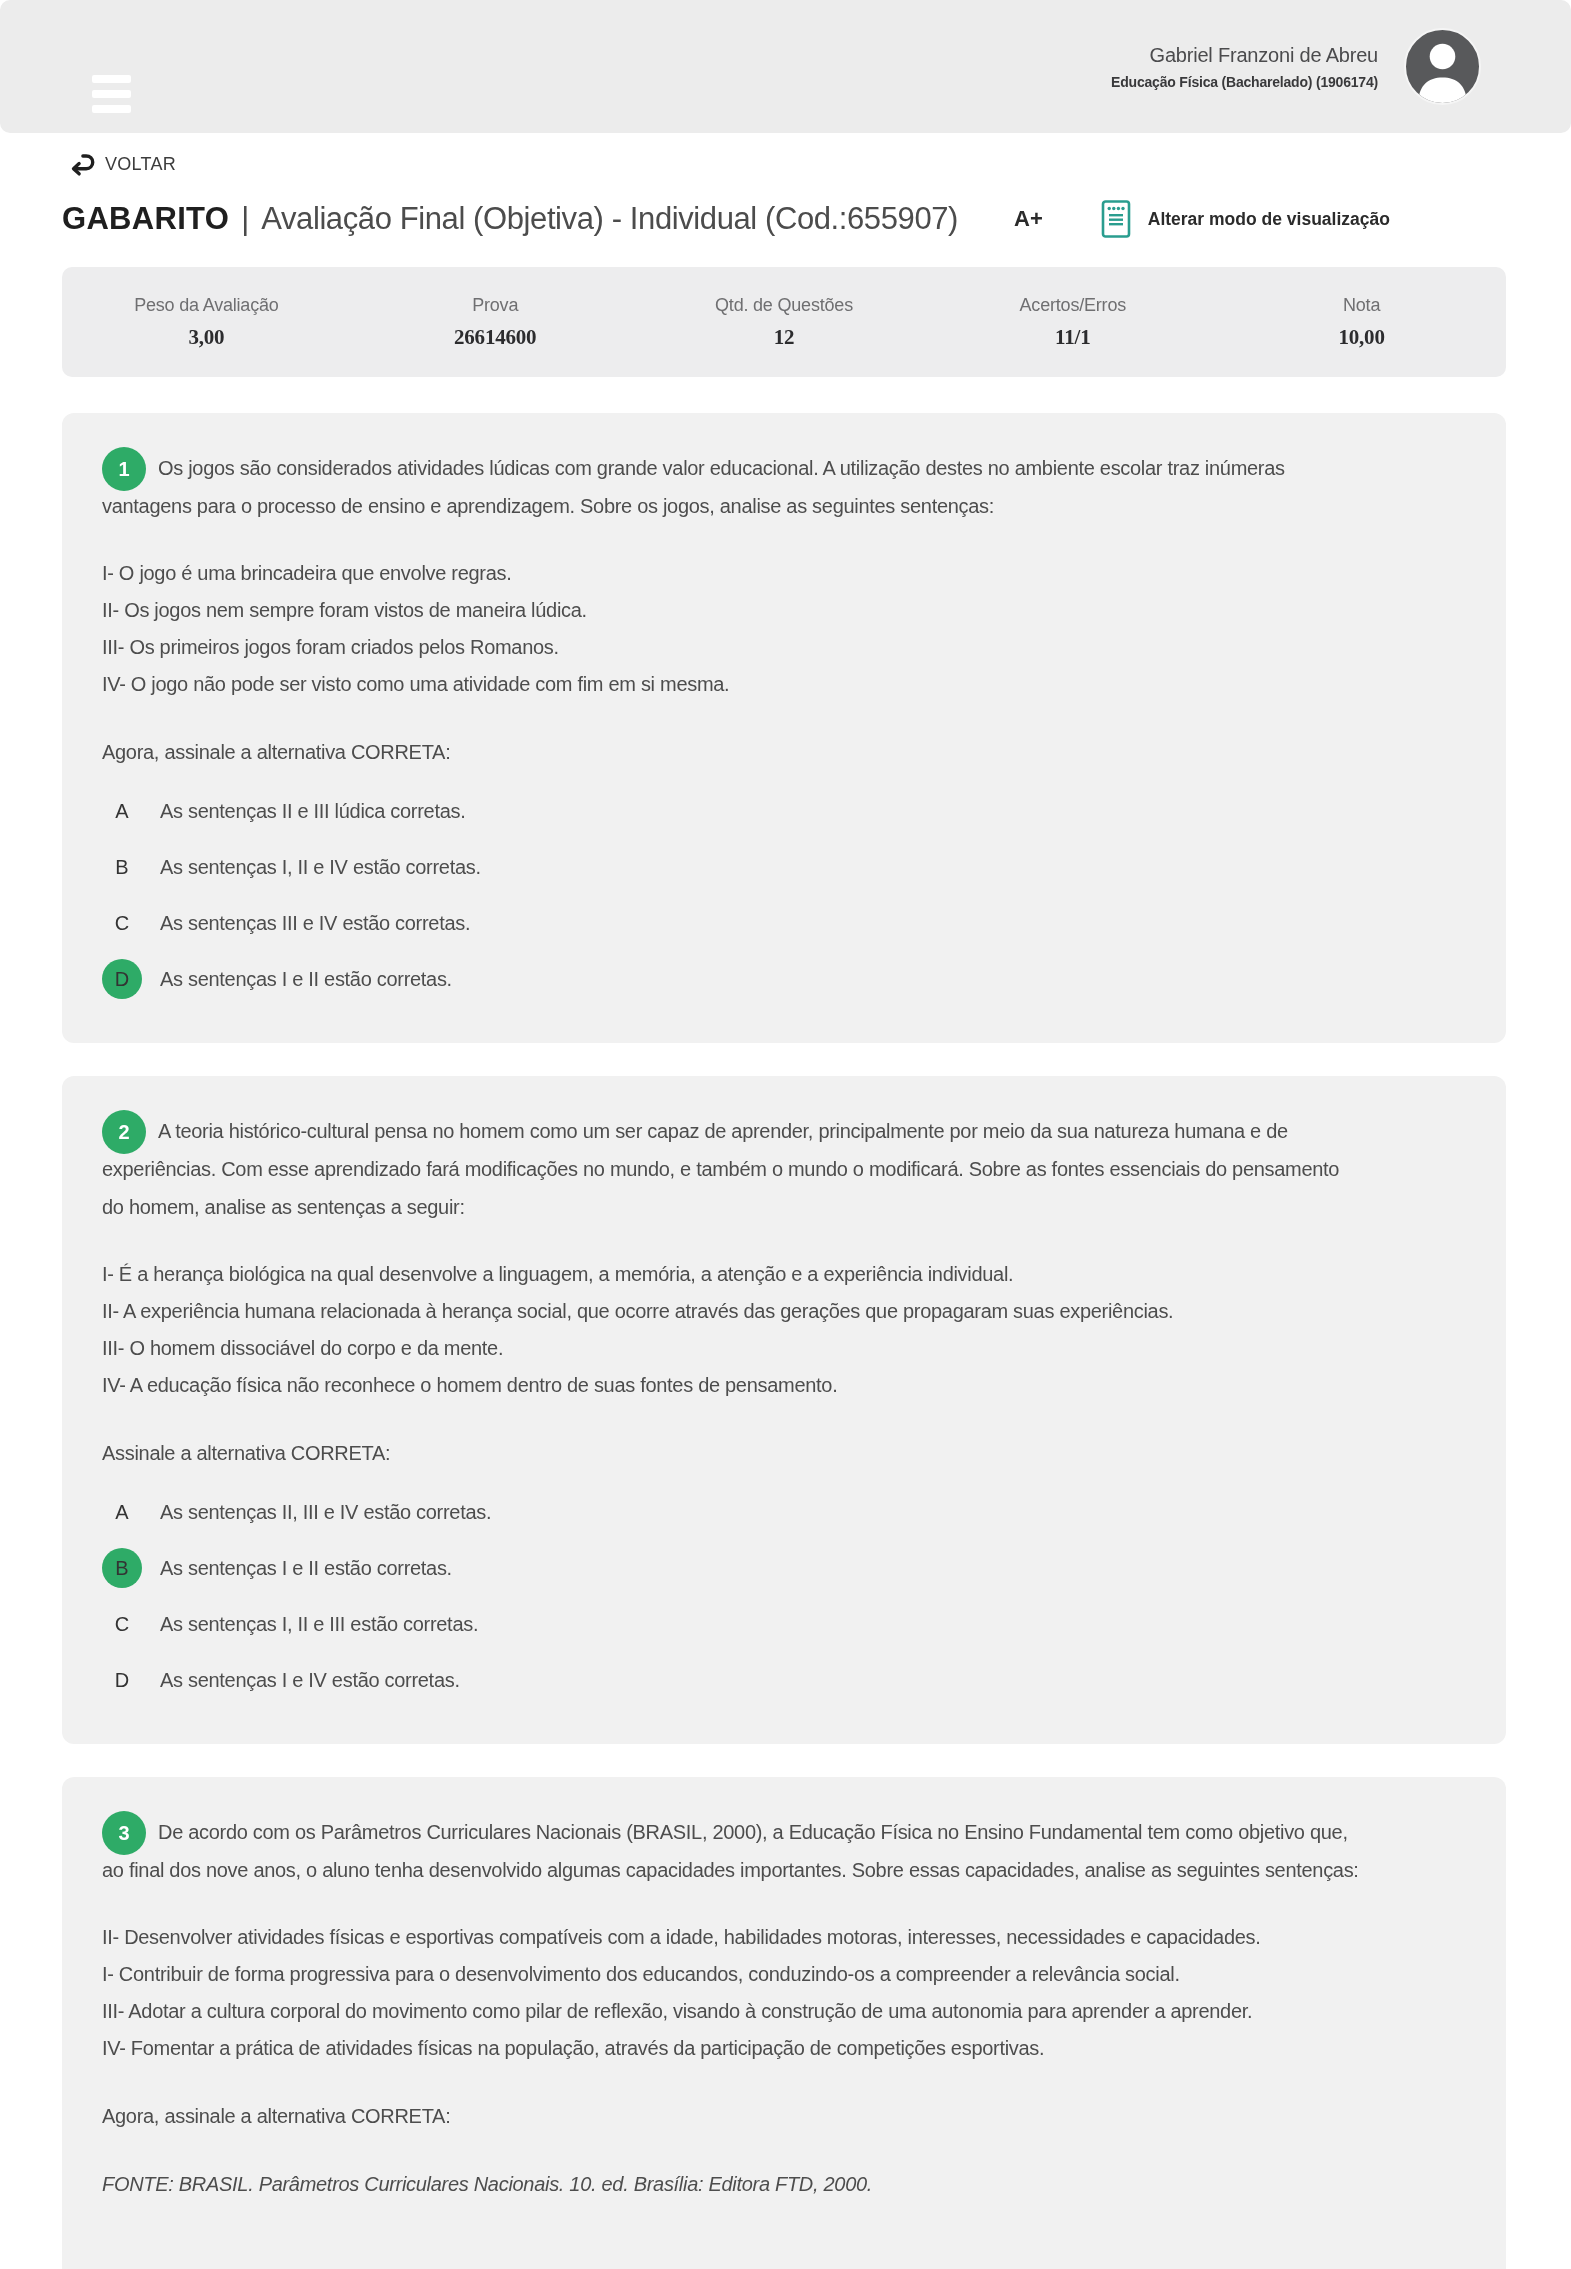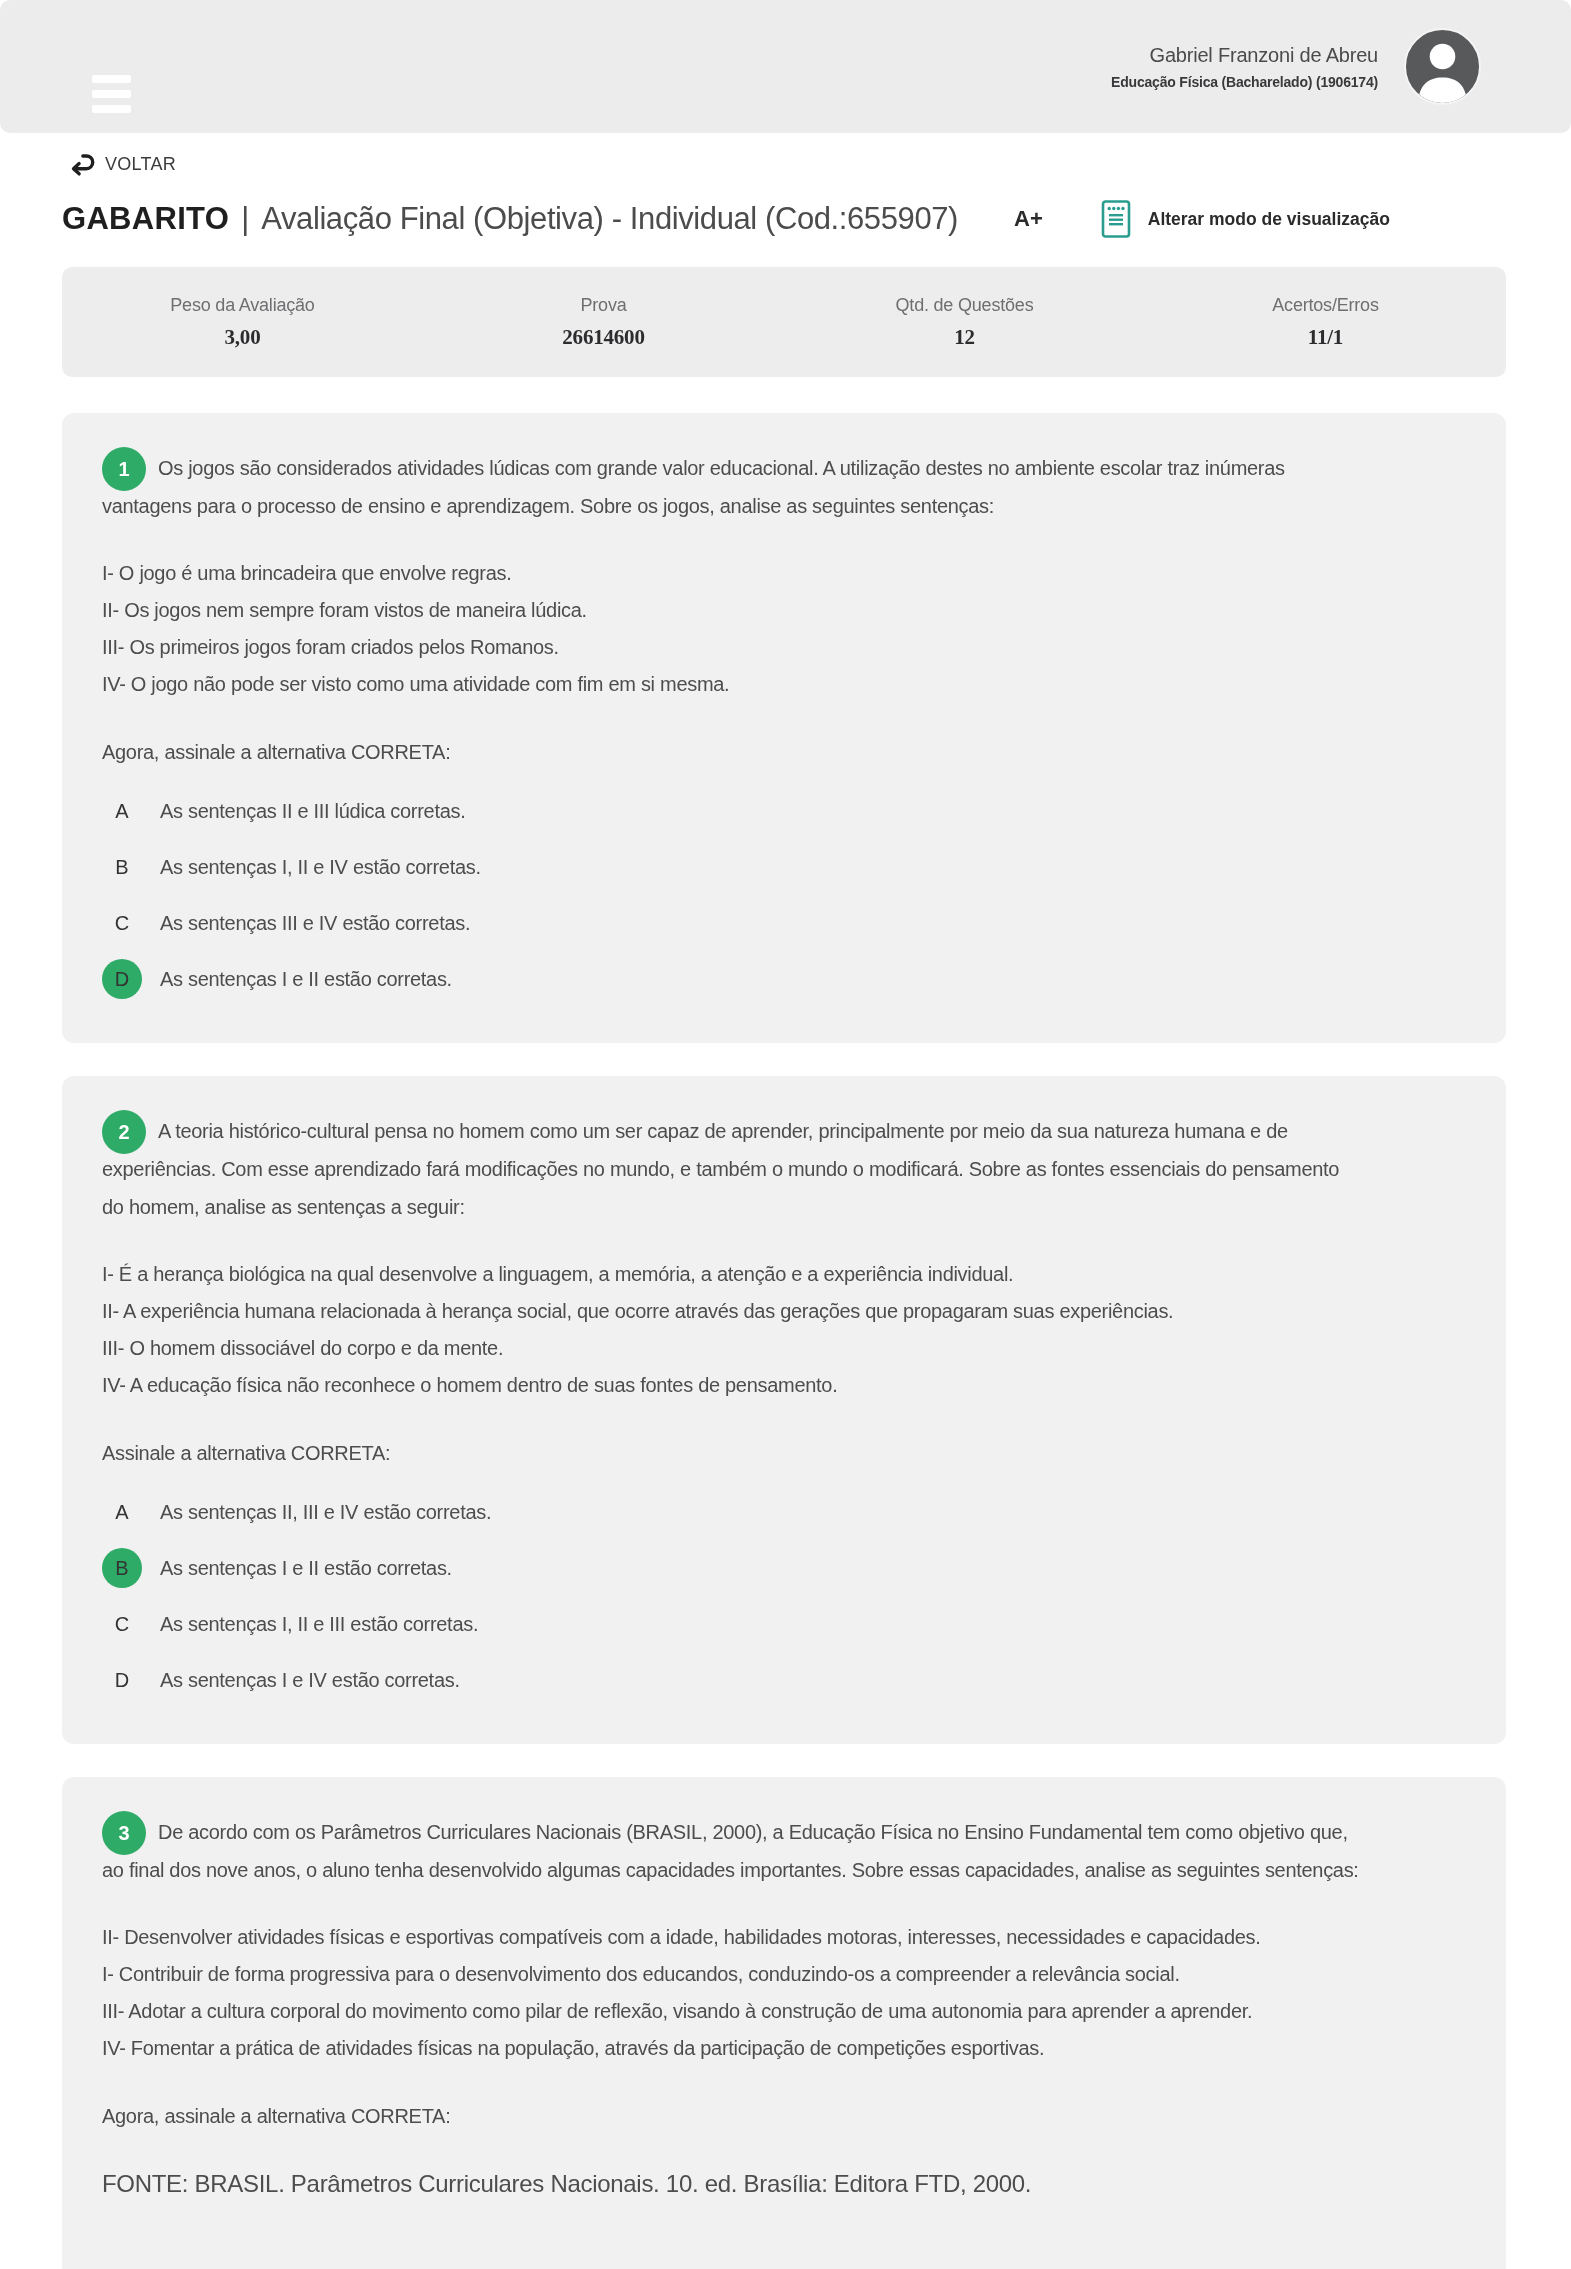--- a/index.html
+++ b/index.html
@@ -90,21 +90,21 @@
   .q-prompt { margin-top:30px; font-size:20px; letter-spacing:-0.3px; line-height:38px; }
   .q-options { margin-top:20px; }
   .opt-row { display:flex; align-items:center; margin-top:16px; min-height:40px; cursor:pointer; }
   .opt-badge {
     width:40px; height:40px; border-radius:50%; flex:none;
     display:flex; align-items:center; justify-content:center;
     font-size:20px; color:#333333;
   }
   .opt-badge.correct { background:var(--green); }
   .opt-text { margin-left:18px; font-size:20px; letter-spacing:-0.3px; }
-  .q-fonte { margin-top:30px; font-size:24px; letter-spacing:-0.3px; line-height:38px; }
+  .q-fonte { margin-top:30px; font-size:20px; letter-spacing:-0.3px; line-height:38px;font-style:italic; }
 </style>
 </head>
 <body>
 
 <header class="app-header">
   <button class="menu-btn" aria-label="menu">
     <span class="bar"></span>
     <span class="bar"></span>
     <span class="bar"></span>
   </button>
@@ -162,20 +162,24 @@
         <div class="stat-value">26614600</div>
       </div>
       <div class="stat">
         <div class="stat-label">Qtd. de Questões</div>
         <div class="stat-value">12</div>
       </div>
       <div class="stat">
         <div class="stat-label">Acertos/Erros</div>
         <div class="stat-value">11/1</div>
       </div>
+      <div class="stat">
+        <div class="stat-label">Nota</div>
+        <div class="stat-value">10,00</div>
+      </div>
     </div>
 
   <div>
   <section class="q-card">
     <p class="q-statement">
       <span class="q-badge q-num">1</span>
       <span class="q-text">Os jogos são considerados atividades lúdicas com grande valor educacional. A utilização destes no ambiente escolar traz inúmeras vantagens para o processo de ensino e aprendizagem. Sobre os jogos, analise as seguintes sentenças:</span>
     </p>
     <div class="q-items">
           <div class="q-item">I- O jogo é uma brincadeira que envolve regras.</div>

